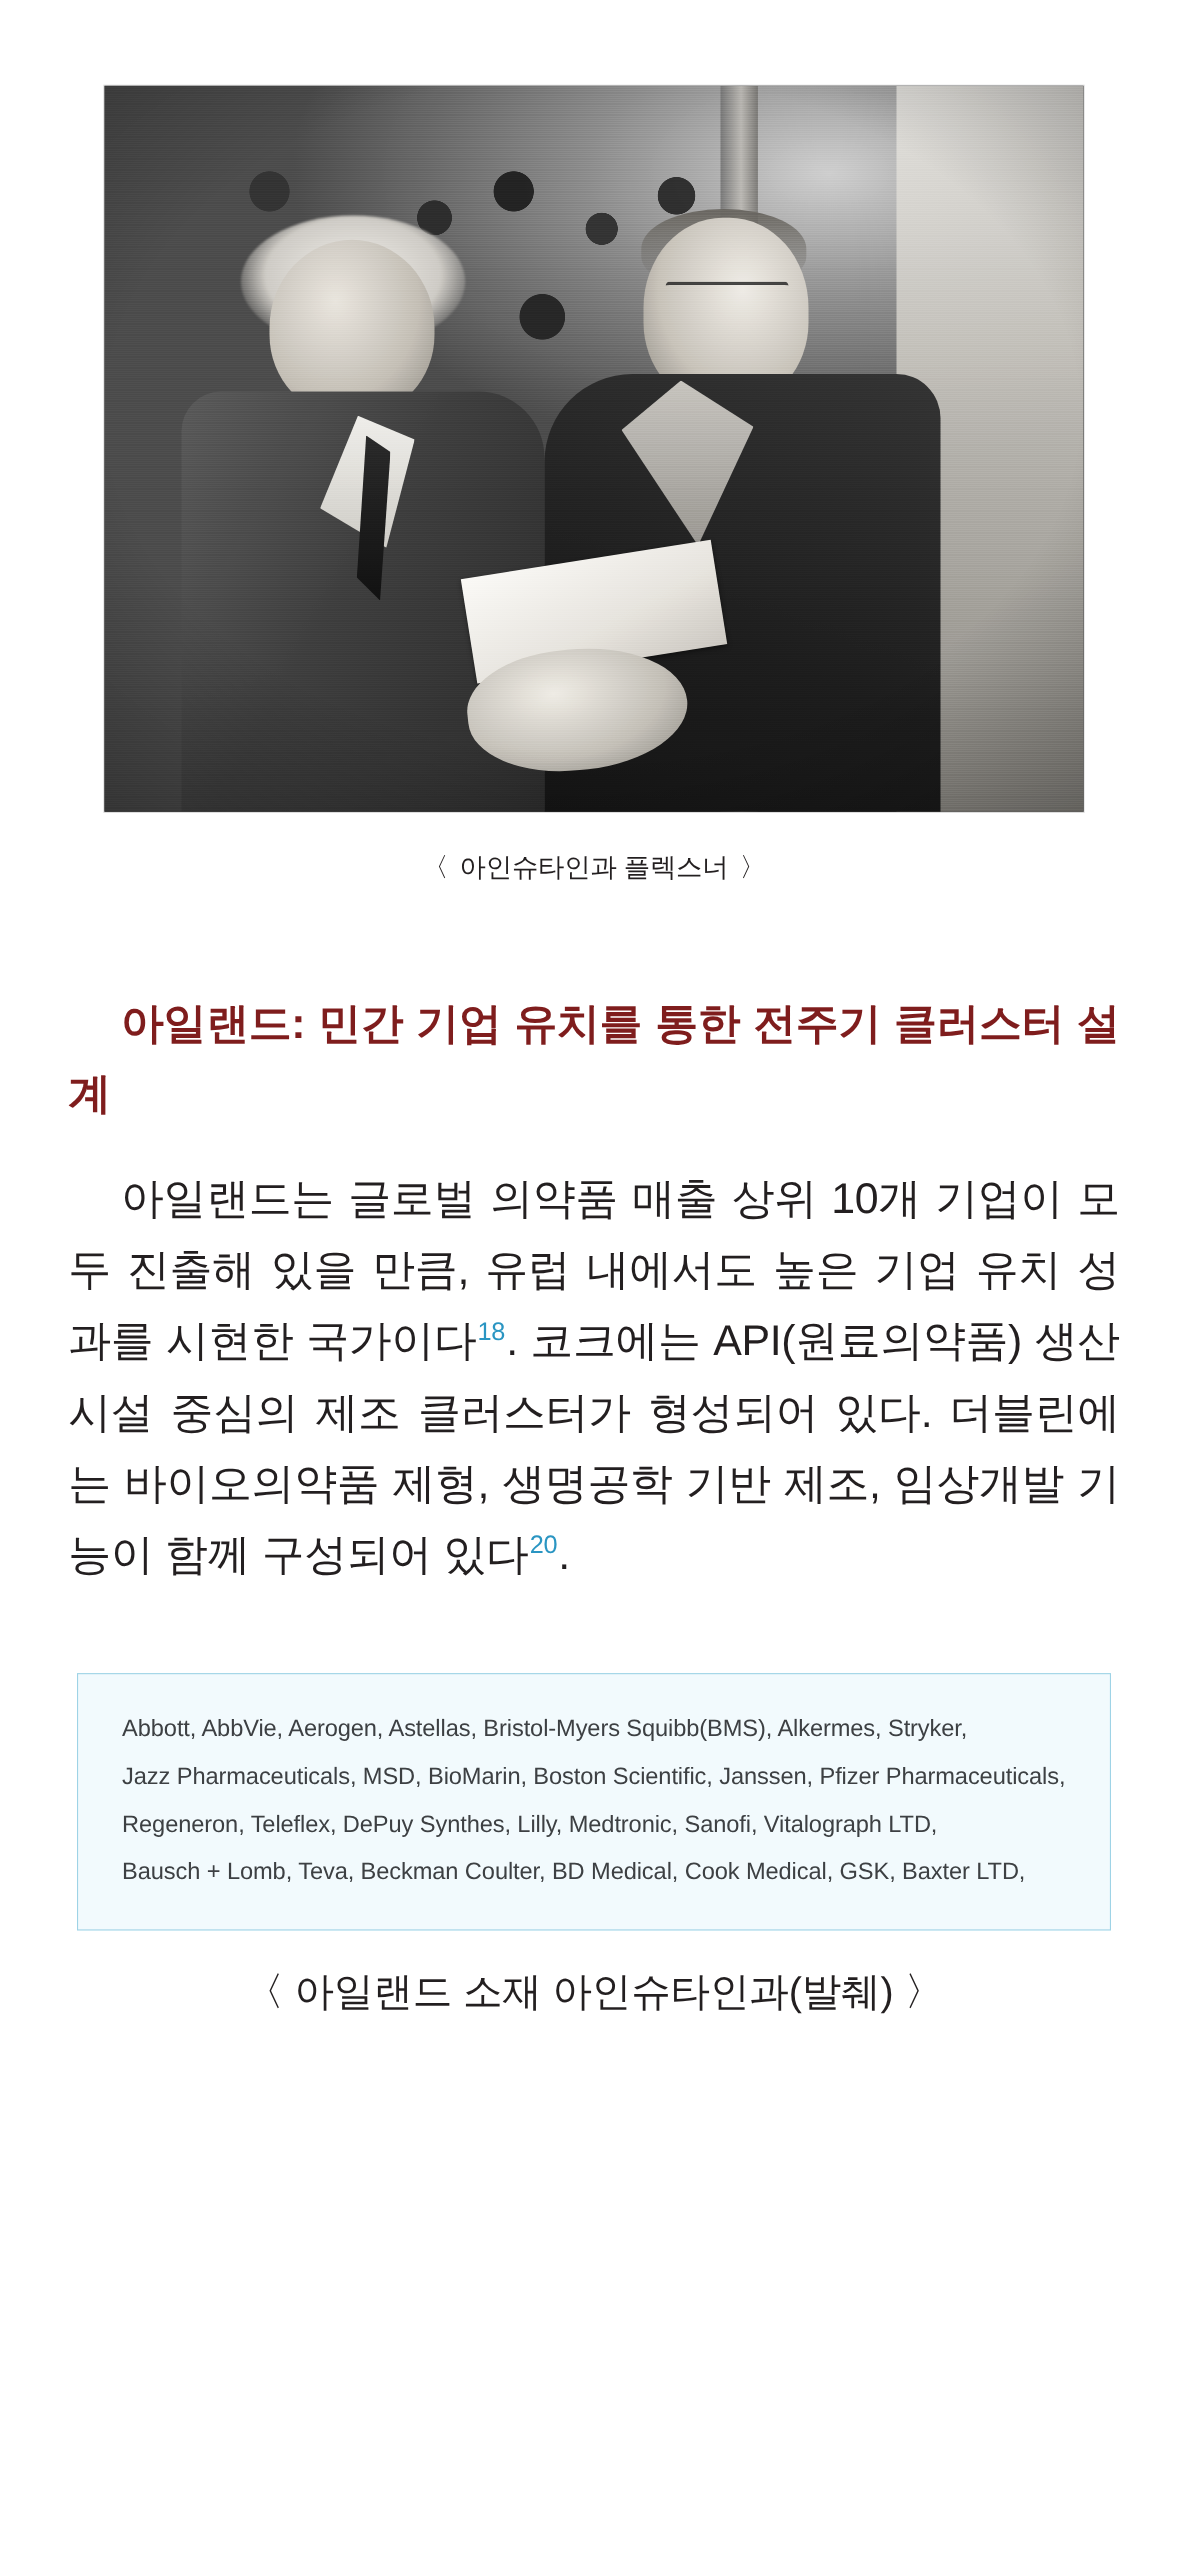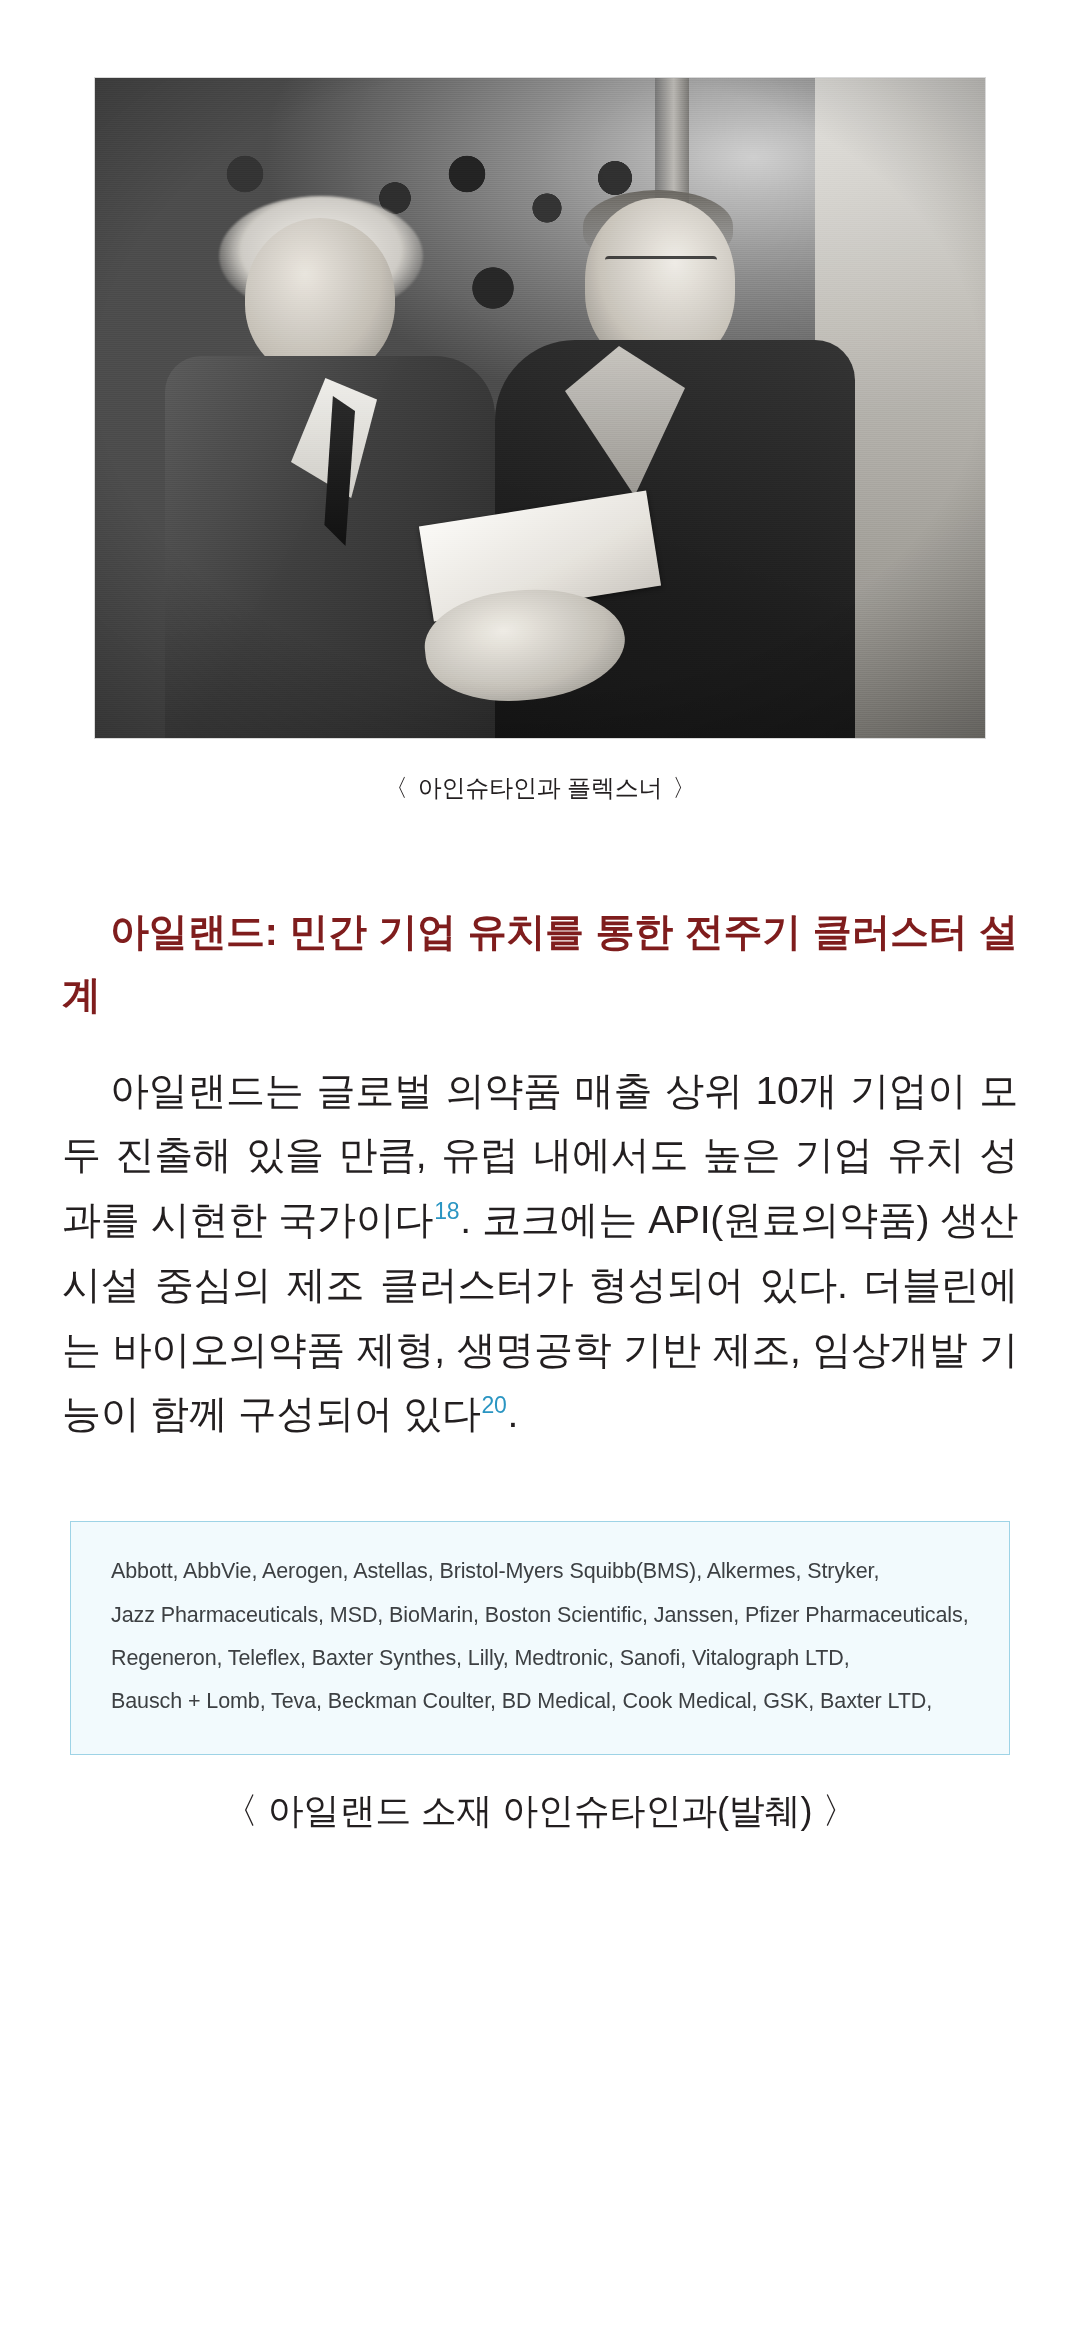--- a/index.html
+++ b/index.html
@@ -260,21 +260,21 @@
   </div>
 
   <div class="body-block">
     <h2 class="subhead">아일랜드: 민간 기업 유치를 통한 전주기 클러스터 설계</h2>
     <p class="para"><span>아일랜드는 글로벌 의약품 매출 상위 10개 기업이 모두 진출해 있을 만큼, 유럽 내에서도 높은 기업 유치 성과를 시현한 국가이다</span><sup class="fn">18</sup><span>. 코크에는 API(원료의약품) 생산시설 중심의 제조 클러스터가 형성되어 있다. 더블린에는 바이오의약품 제형, 생명공학 기반 제조, 임상개발 기능이 함께 구성되어 있다</span><sup class="fn">20</sup><span>.</span></p>
   </div>
 
   <div class="box">
     <div class="line">Abbott, AbbVie, Aerogen, Astellas, Bristol-Myers Squibb(BMS), Alkermes, Stryker,</div>
     <div class="line">Jazz Pharmaceuticals, MSD, BioMarin, Boston Scientific, Janssen, Pfizer Pharmaceuticals,</div>
-    <div class="line">Regeneron, Teleflex, Baxter Synthes, Lilly, Medtronic, Sanofi, Vitalograph LTD,</div>
+    <div class="line">Regeneron, Teleflex, DePuy Synthes, Lilly, Medtronic, Sanofi, Vitalograph LTD,</div>
     <div class="line">Bausch + Lomb, Teva, Beckman Coulter, BD Medical, Cook Medical, GSK, Baxter LTD,</div>
   </div>
   <div class="boxcaption">
     <span>〈</span>
     <span>아일랜드 소재 아인슈타인과(발췌)</span>
     <span>〉</span>
   </div>
 
 </div>
 

